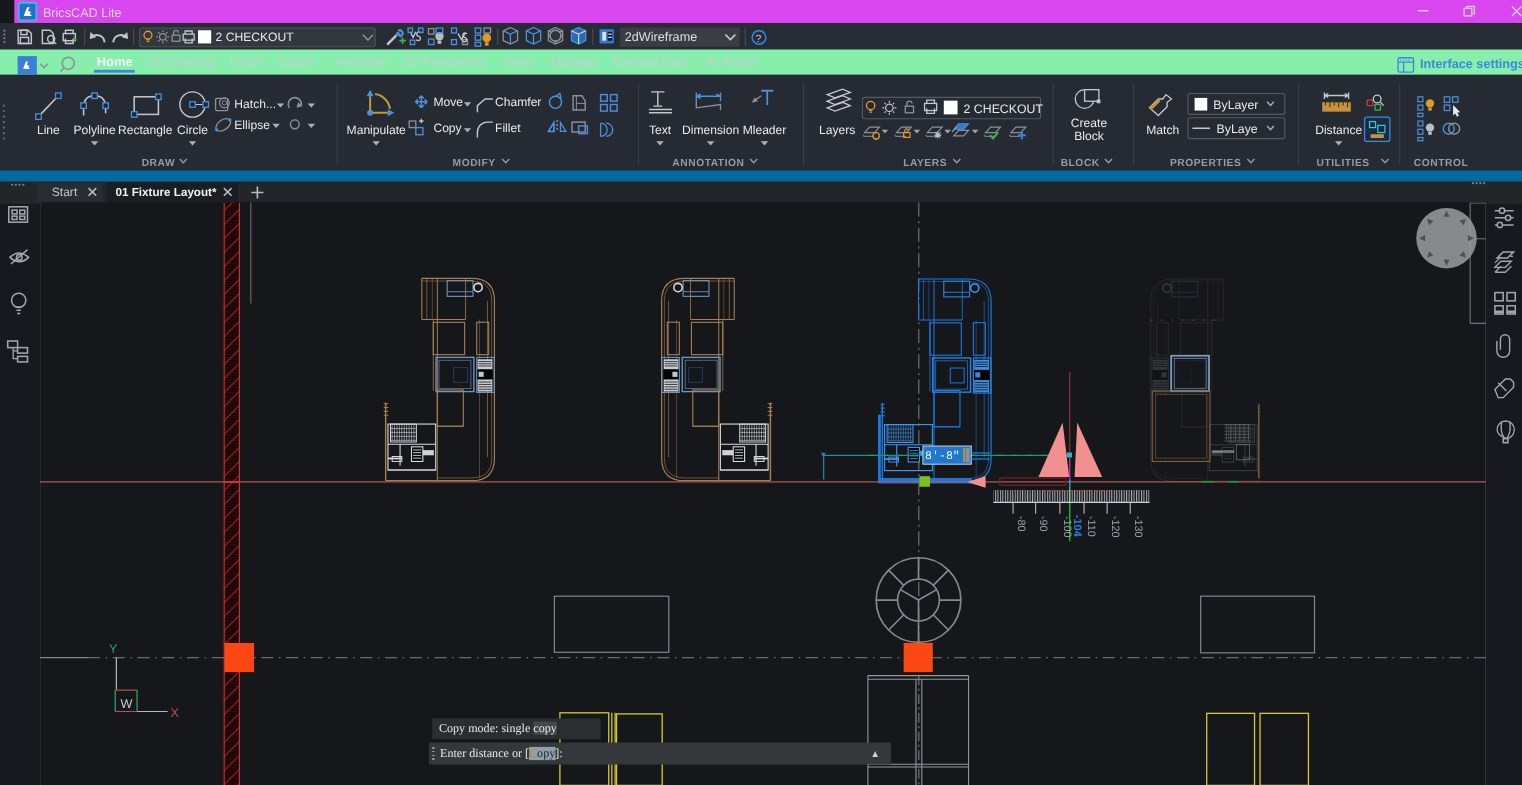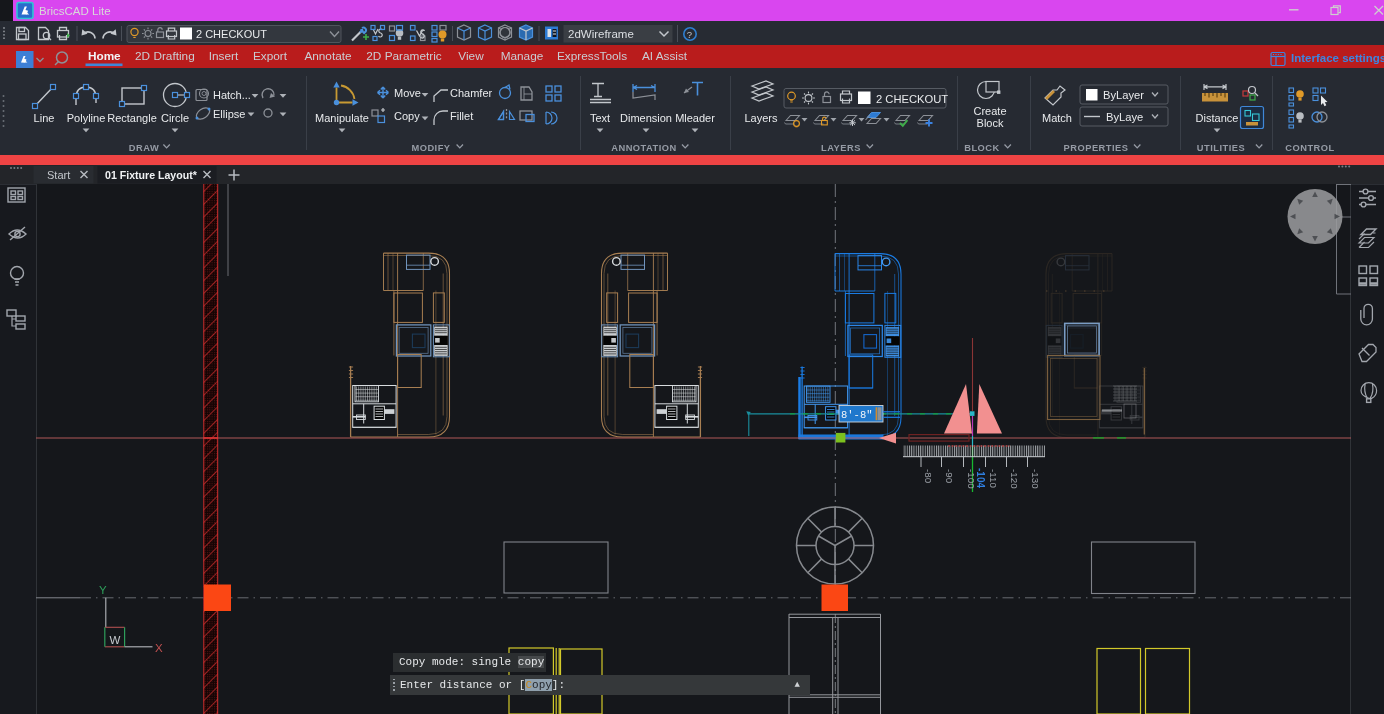--- a/index.html
+++ b/index.html
@@ -1,26 +1,26 @@
 <!DOCTYPE html>
 <html><head><meta charset="utf-8"><style>
 *{margin:0;padding:0;box-sizing:border-box}
 html,body{width:1384px;height:714px;overflow:hidden;background:#15171b;font-family:"Liberation Sans",sans-serif}
 #root{position:relative;width:1384px;height:714px}
 .abs{position:absolute}
 #title{left:13px;top:0;width:1384px;height:21px;background:#d946ef}
 #qat{left:0;top:21px;width:1384px;height:24px;background:#272b33}
-#tabrow{left:0;top:45px;width:1384px;height:23px;background:#b91c1c}
+#tabrow{left:0;top:45px;width:1384px;height:23px;background:#86efac}
 #ribbon{left:0;top:68px;width:1384px;height:92px;background:#262a32}
-#docstrip{left:0;top:155px;width:1384px;height:29px;background:#ef4444}
+#docstrip{left:0;top:155px;width:1384px;height:29px;background:#0369a1}
 #docstrip .bar{position:absolute;left:0;top:10px;width:1384px;height:19px;background:#232529}
 #leftbar{left:0;top:184px;width:36px;height:530px;background:#17191e;border-top:1px solid #2b2e34}
 #rightbar{left:1351px;top:184px;width:33px;height:530px;background:#17191e;border-top:1px solid #2b2e34}
 #canvas{left:36px;top:184px;width:1315px;height:530px;background:#15171b}
-.cmd{position:absolute;font-family:Liberation Mono, monospace;font-size:11px;color:#e6e8ea;white-space:pre}
+.cmd{position:absolute;font-family:Liberation Serif, serif;font-size:11px;color:#e6e8ea;white-space:pre}
 #cmd1{left:393px;top:653px;width:153px;height:19px;background:#2b2e30;line-height:19px;padding-left:6px}
 #cmd2{left:390px;top:675px;width:420px;height:20px;background:#35383a;line-height:20px;padding-left:10px}
 #cmd2 .arrow{position:absolute;right:10px;top:0;color:#cfd2d5;font-size:9px}
 .hl1{background:#46494b}
 .hl2{background:#8fa0ad;color:#23262a}
 .oc{color:#c8861a}
 #cmd2 .dots{position:absolute;left:3px;top:4px;width:2px;height:12px;background-image:repeating-linear-gradient(#9aa0a6 0 1.5px,transparent 1.5px 3.5px)}
 </style></head><body>
 <div id="root">
 <div class="abs" id="title">

